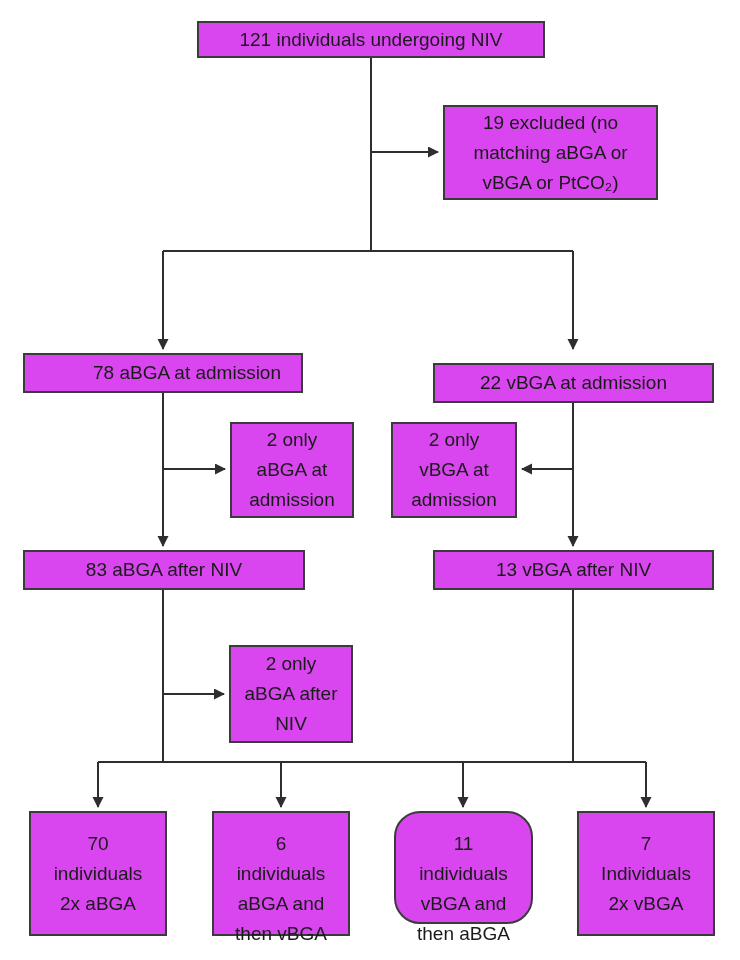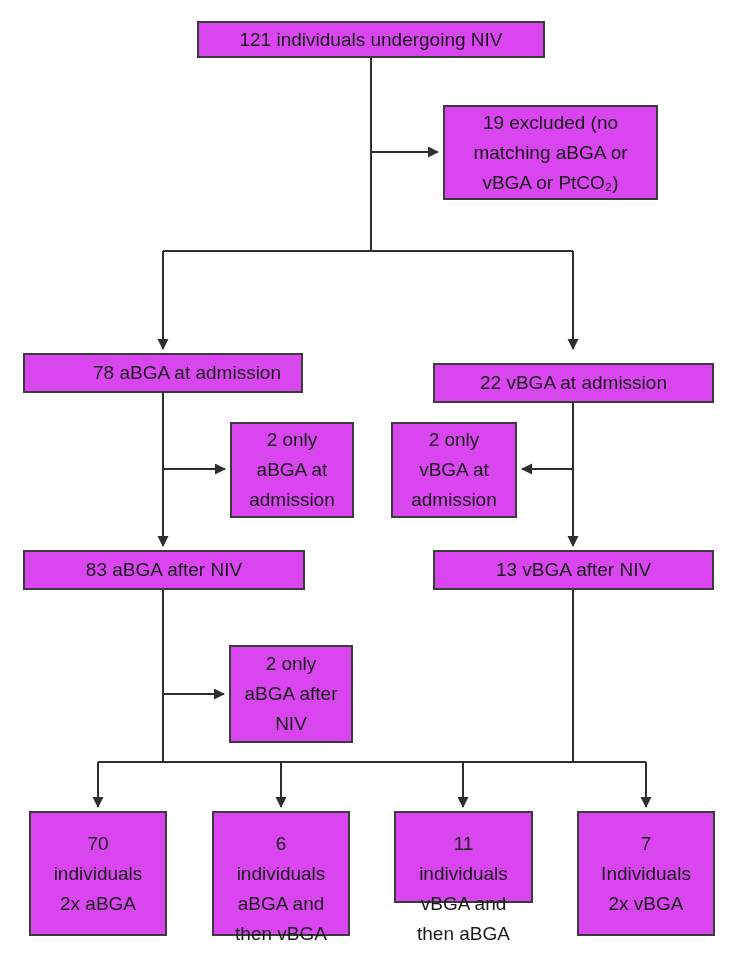--- a/index.html
+++ b/index.html
@@ -45,21 +45,21 @@
   .box-excluded         { left:443px; top:105px; width:215px; height:95px; }
   .box-abga-admission   { left:23px;  top:353px; width:280px; height:40px;padding-left:48px; }
   .box-vbga-admission   { left:433px; top:353px; width:281px; height:40px;margin-top:10px; }
   .box-only-abga-adm    { left:230px; top:422px; width:124px; height:96px; }
   .box-only-vbga-adm    { left:391px; top:422px; width:126px; height:96px; }
   .box-abga-after       { left:23px;  top:550px; width:282px; height:40px;text-align:center; }
   .box-vbga-after       { left:433px; top:550px; width:281px; height:40px; }
   .box-only-abga-after  { left:229px; top:645px; width:124px; height:98px; }
   .box-both-abga        { left:29px;  top:811px; width:138px; height:125px; }
   .box-abga-then-vbga   { left:212px; top:811px; width:138px; height:125px; }
-  .box-vbga-then-abga   { left:394px; top:811px; width:139px; height:92px; }
+  .box-vbga-then-abga   { left:394px; top:811px; width:139px; height:113px;border-radius:26px; }
   .box-both-vbga        { left:577px; top:811px; width:138px; height:125px; }
 </style>
 </head>
 <body>
 
 <div id="canvas">
 
   <svg id="connectors" viewBox="0 0 740 960" xmlns="http://www.w3.org/2000/svg">
     <defs>
       <marker id="arrow" markerUnits="userSpaceOnUse" markerWidth="14" markerHeight="14" refX="10" refY="5.5" orient="auto">

